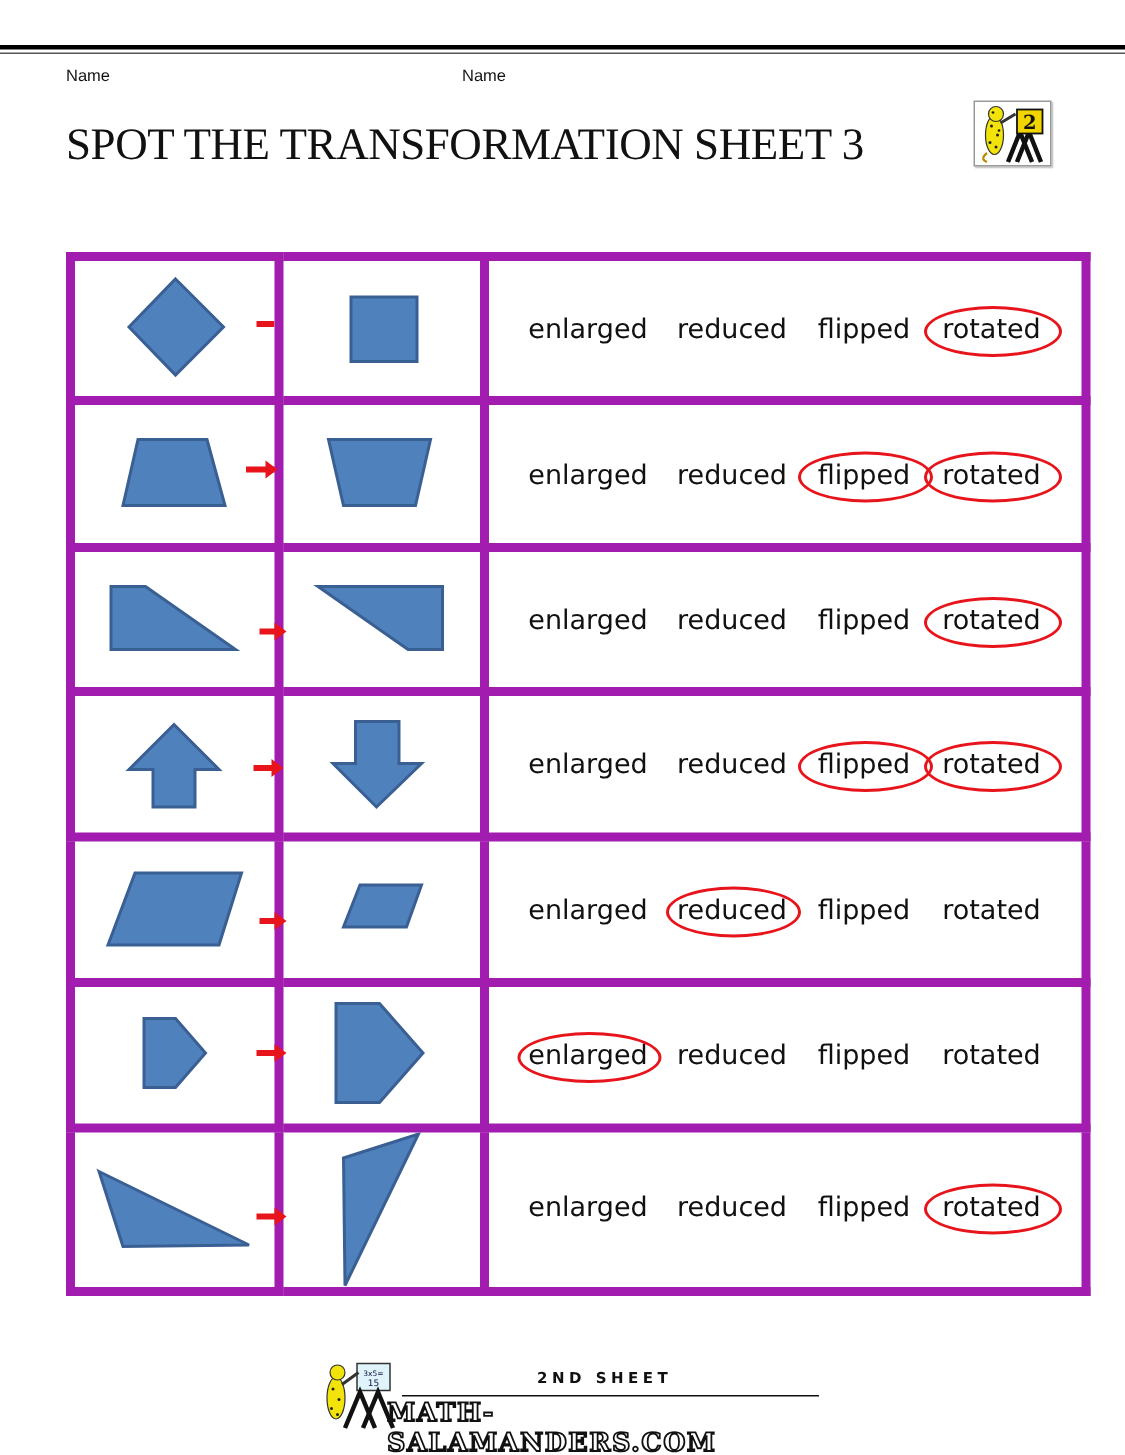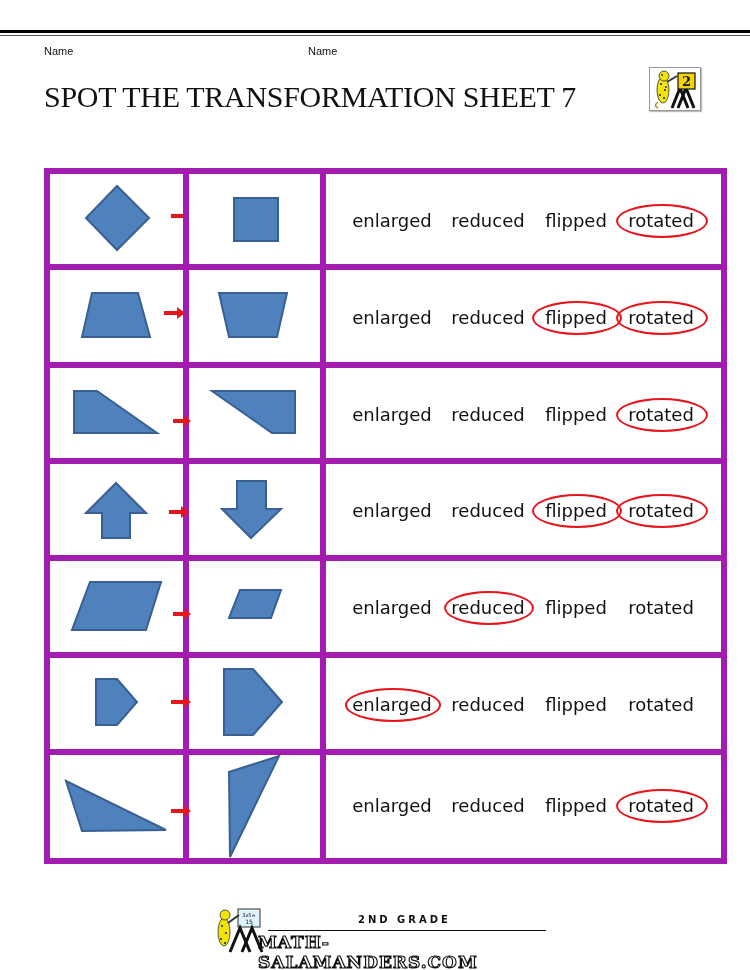--- a/index.html
+++ b/index.html
@@ -26,21 +26,21 @@
 </head>
 <body>
 
 <div class="top-rule"></div>
 <div class="top-rule2"></div>
 
 <div class="label" style="left:44px;">Name</div>
 <div class="label" style="left:308px;">Name</div>
 
 <div class="title">
-  <div>SPOT THE TRANSFORMATION SHEET 7</div>
+  <div>SPOT THE TRANSFORMATION SHEET 3</div>
 </div>
 
 <div class="logo-box">
   <svg width="50" height="42" viewBox="0 0 50 42">
 
     <polyline points="22,40 30,20 38,40" fill="none" stroke="#111" stroke-width="3"></polyline>
     <polyline points="28,40 36,20 44,40" fill="none" stroke="#111" stroke-width="3"></polyline>
 
     <rect x="28" y="5" width="17" height="16" fill="#f2d400" stroke="#111" stroke-width="1.2"></rect>
     <text x="36.5" y="18" font-family="DejaVu Serif, serif" font-size="13" font-weight="bold" text-anchor="middle" fill="#111">2</text>
@@ -256,16 +256,16 @@
     <polyline points="22,46 32,22 42,46" fill="none" stroke="#111" stroke-width="3"></polyline>
     <polyline points="34,46 44,22 54,46" fill="none" stroke="#111" stroke-width="3"></polyline>
     <ellipse cx="16" cy="26" rx="6" ry="14" fill="#f2e30a" stroke="#333" stroke-width="0.8"></ellipse>
     <circle cx="17" cy="9" r="5" fill="#f2e30a" stroke="#333" stroke-width="0.8"></circle>
     <line x1="20" y1="17" x2="31" y2="9" stroke="#333" stroke-width="2"></line>
     <circle cx="14" cy="20" r="1" fill="#222"></circle>
       <circle cx="18" cy="27" r="1" fill="#222"></circle>
     <circle cx="13" cy="33" r="1" fill="#222"></circle>
       <circle cx="17" cy="37" r="1" fill="#222"></circle>
   </svg>
-  <div class="footer-grade">2ND GRADE</div>
+  <div class="footer-grade">2ND SHEET</div>
   <div class="footer-line"></div>
   <div class="footer-site">MATH-SALAMANDERS.COM</div>
 </div>
 
 </body></html>

